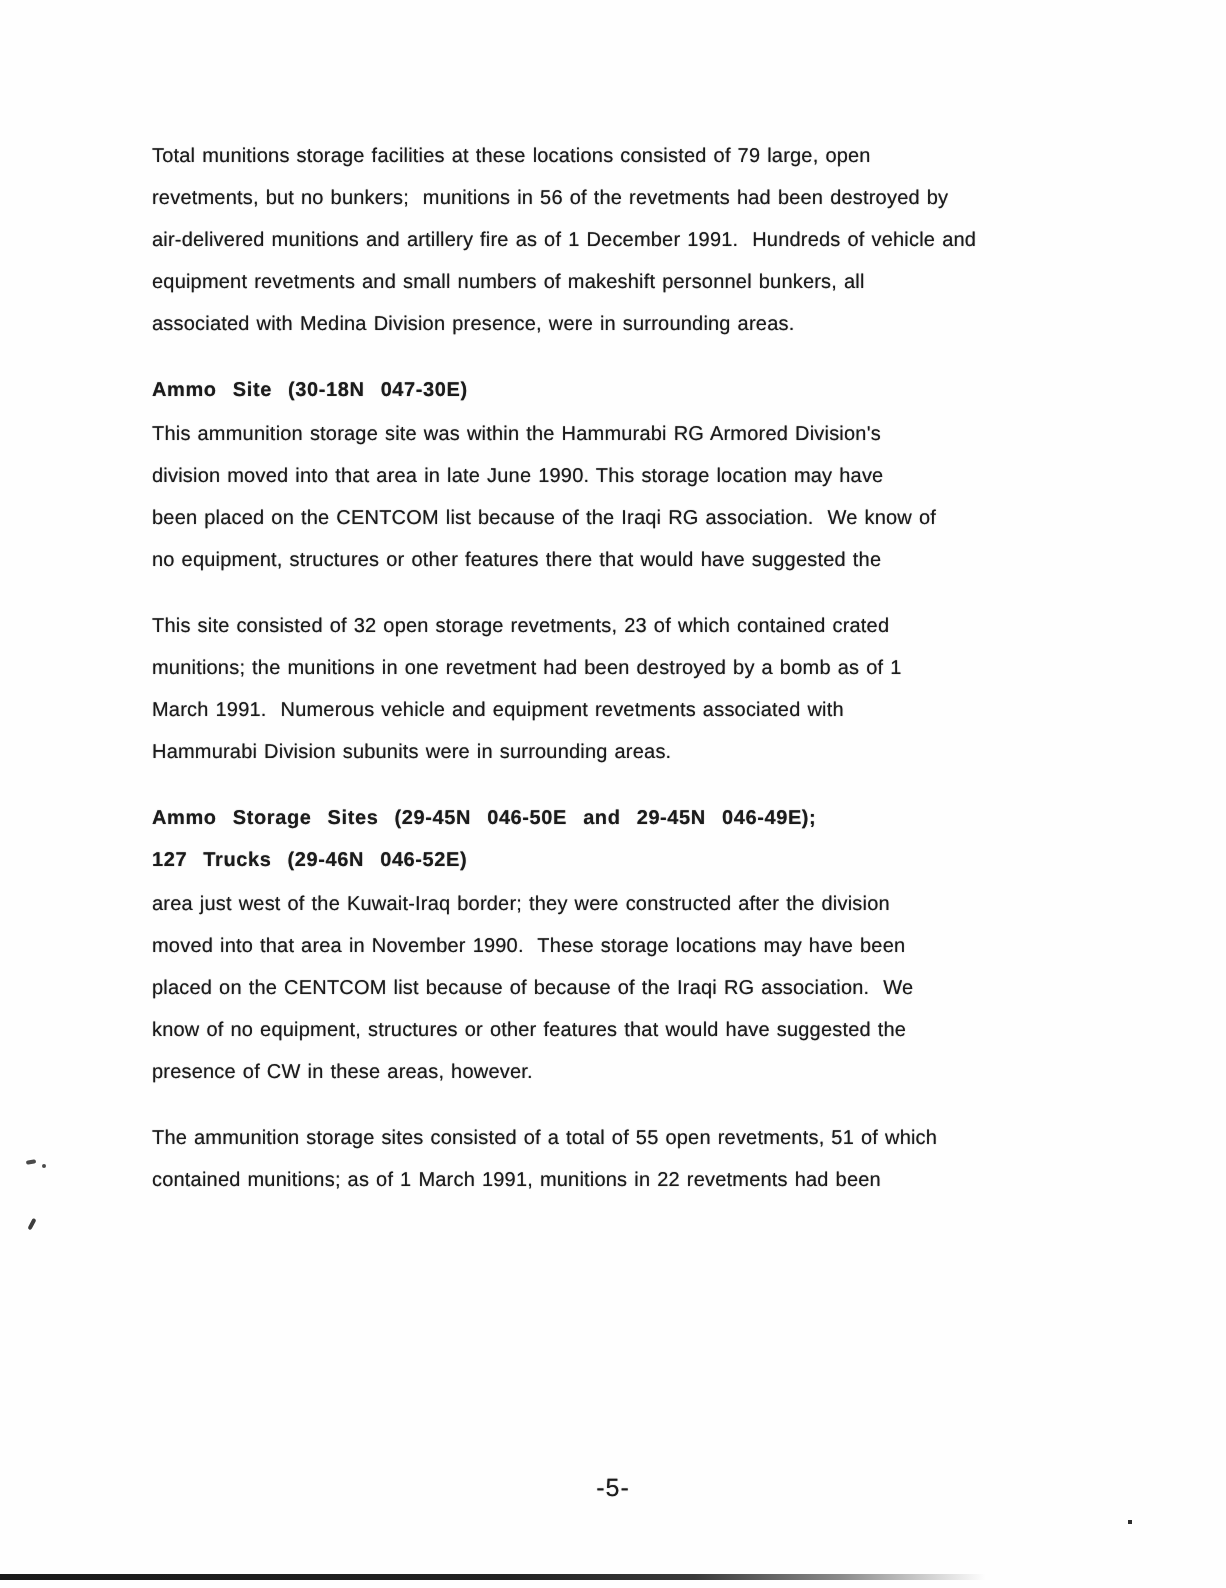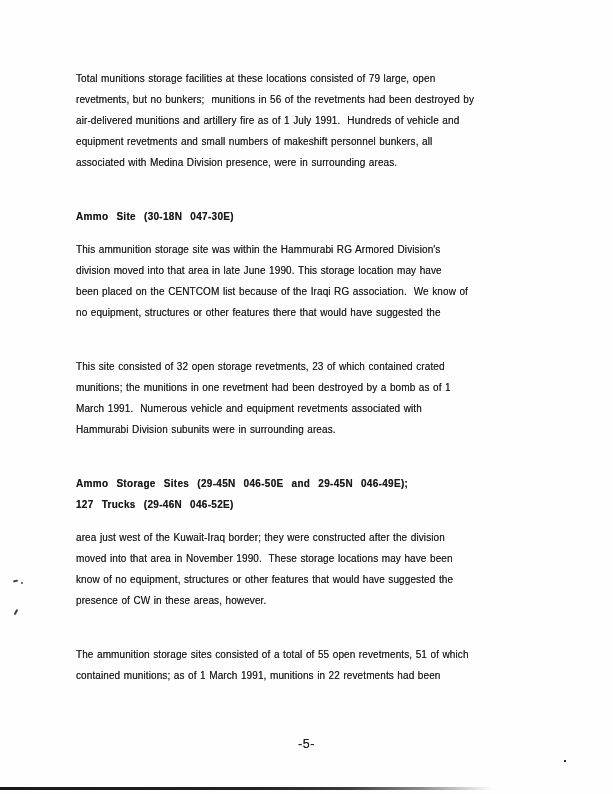--- a/index.html
+++ b/index.html
@@ -19,22 +19,22 @@
     width: 488px;
   }
   .line {
     white-space: pre;
     font-size: 10px;
     line-height: 21px;
     letter-spacing: 0.1px;
     word-spacing: 0.6px;
     text-shadow: 0 0 0.5px rgba(25,25,25,0.65);
   }
-  .block + .block { margin-top: 33px; }
-  .block.heading + .block.paragraph { margin-top: 12px; }
+  .block + .block { margin-top: 12px; }
+  .block.heading + .block.paragraph { margin-top: 1px; }
   .heading .line {
     font-weight: bold;
     word-spacing: 5px;
     letter-spacing: 0.3px;
   }
   .page-number {
     position: absolute;
     top: 737px;
     left: 0;
     width: 100%;
@@ -58,21 +58,21 @@
   .mark-dot-b  { position:absolute; left:564px; top:760px; width:2.2px; height:2.2px; background:#2e2e2e; }
 </style>
 </head>
 <body>
 
 <div class="page">
   <main class="doc-body">
       <div class="block paragraph">
         <div class="line">Total munitions storage facilities at these locations consisted of 79 large, open</div>
         <div class="line">revetments, but no bunkers;  munitions in 56 of the revetments had been destroyed by</div>
-        <div class="line">air-delivered munitions and artillery fire as of 1 July 1991.  Hundreds of vehicle and</div>
+        <div class="line">air-delivered munitions and artillery fire as of 1 December 1991.  Hundreds of vehicle and</div>
         <div class="line">equipment revetments and small numbers of makeshift personnel bunkers, all</div>
         <div class="line">associated with Medina Division presence, were in surrounding areas.</div>
       </div>
       <div class="block heading">
         <div class="line">Ammo Site (30-18N 047-30E)</div>
       </div>
       <div class="block paragraph">
         <div class="line">This ammunition storage site was within the Hammurabi RG Armored Division's</div>
         <div class="line">division moved into that area in late June 1990. This storage location may have</div>
         <div class="line">been placed on the CENTCOM list because of the Iraqi RG association.  We know of</div>
@@ -84,20 +84,21 @@
         <div class="line">March 1991.  Numerous vehicle and equipment revetments associated with</div>
         <div class="line">Hammurabi Division subunits were in surrounding areas.</div>
       </div>
       <div class="block heading">
         <div class="line">Ammo Storage Sites (29-45N 046-50E and 29-45N 046-49E);</div>
         <div class="line">127 Trucks (29-46N 046-52E)</div>
       </div>
       <div class="block paragraph">
         <div class="line">area just west of the Kuwait-Iraq border; they were constructed after the division</div>
         <div class="line">moved into that area in November 1990.  These storage locations may have been</div>
+        <div class="line">placed on the CENTCOM list because of because of the Iraqi RG association.  We</div>
         <div class="line">know of no equipment, structures or other features that would have suggested the</div>
         <div class="line">presence of CW in these areas, however.</div>
       </div>
       <div class="block paragraph">
         <div class="line">The ammunition storage sites consisted of a total of 55 open revetments, 51 of which</div>
         <div class="line">contained munitions; as of 1 March 1991, munitions in 22 revetments had been</div>
       </div>
     </main>
 
   <div class="page-number">-5-</div>

